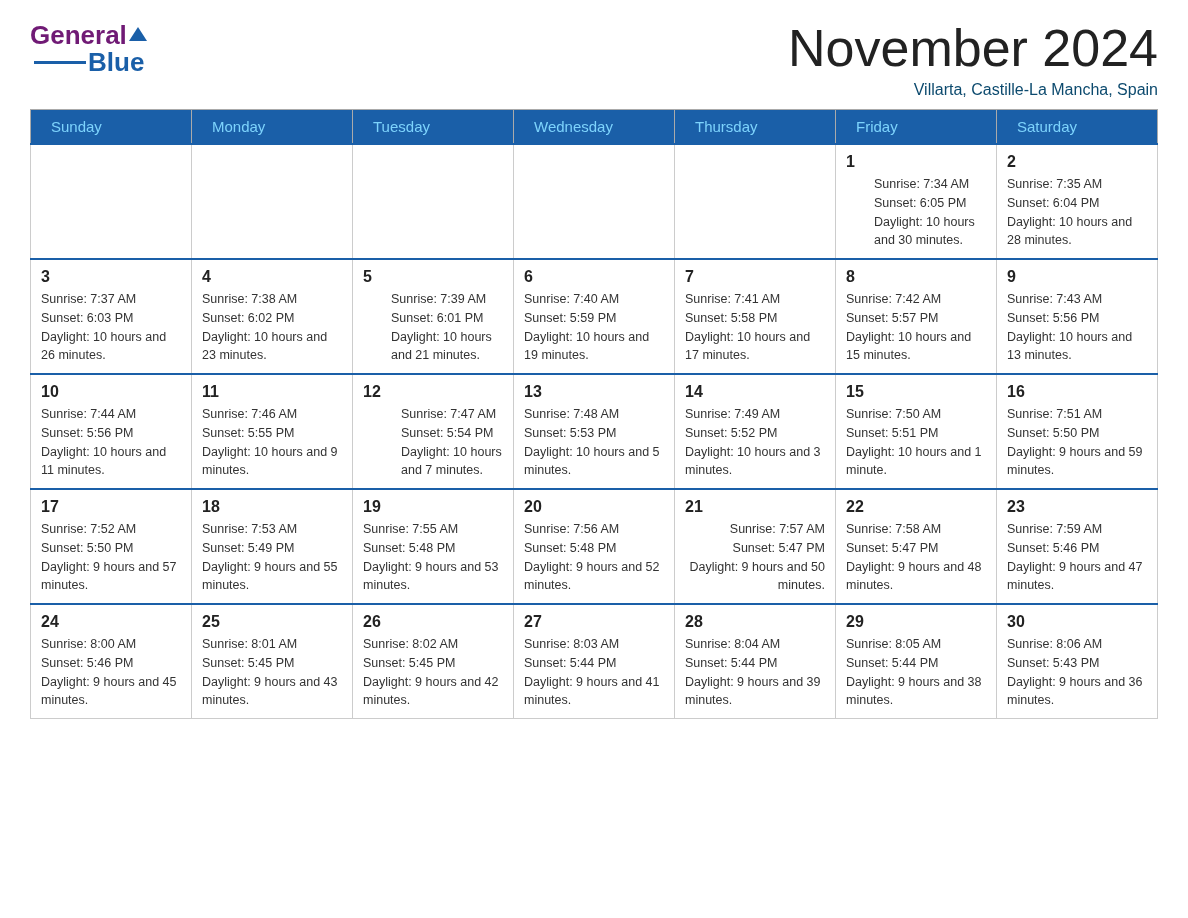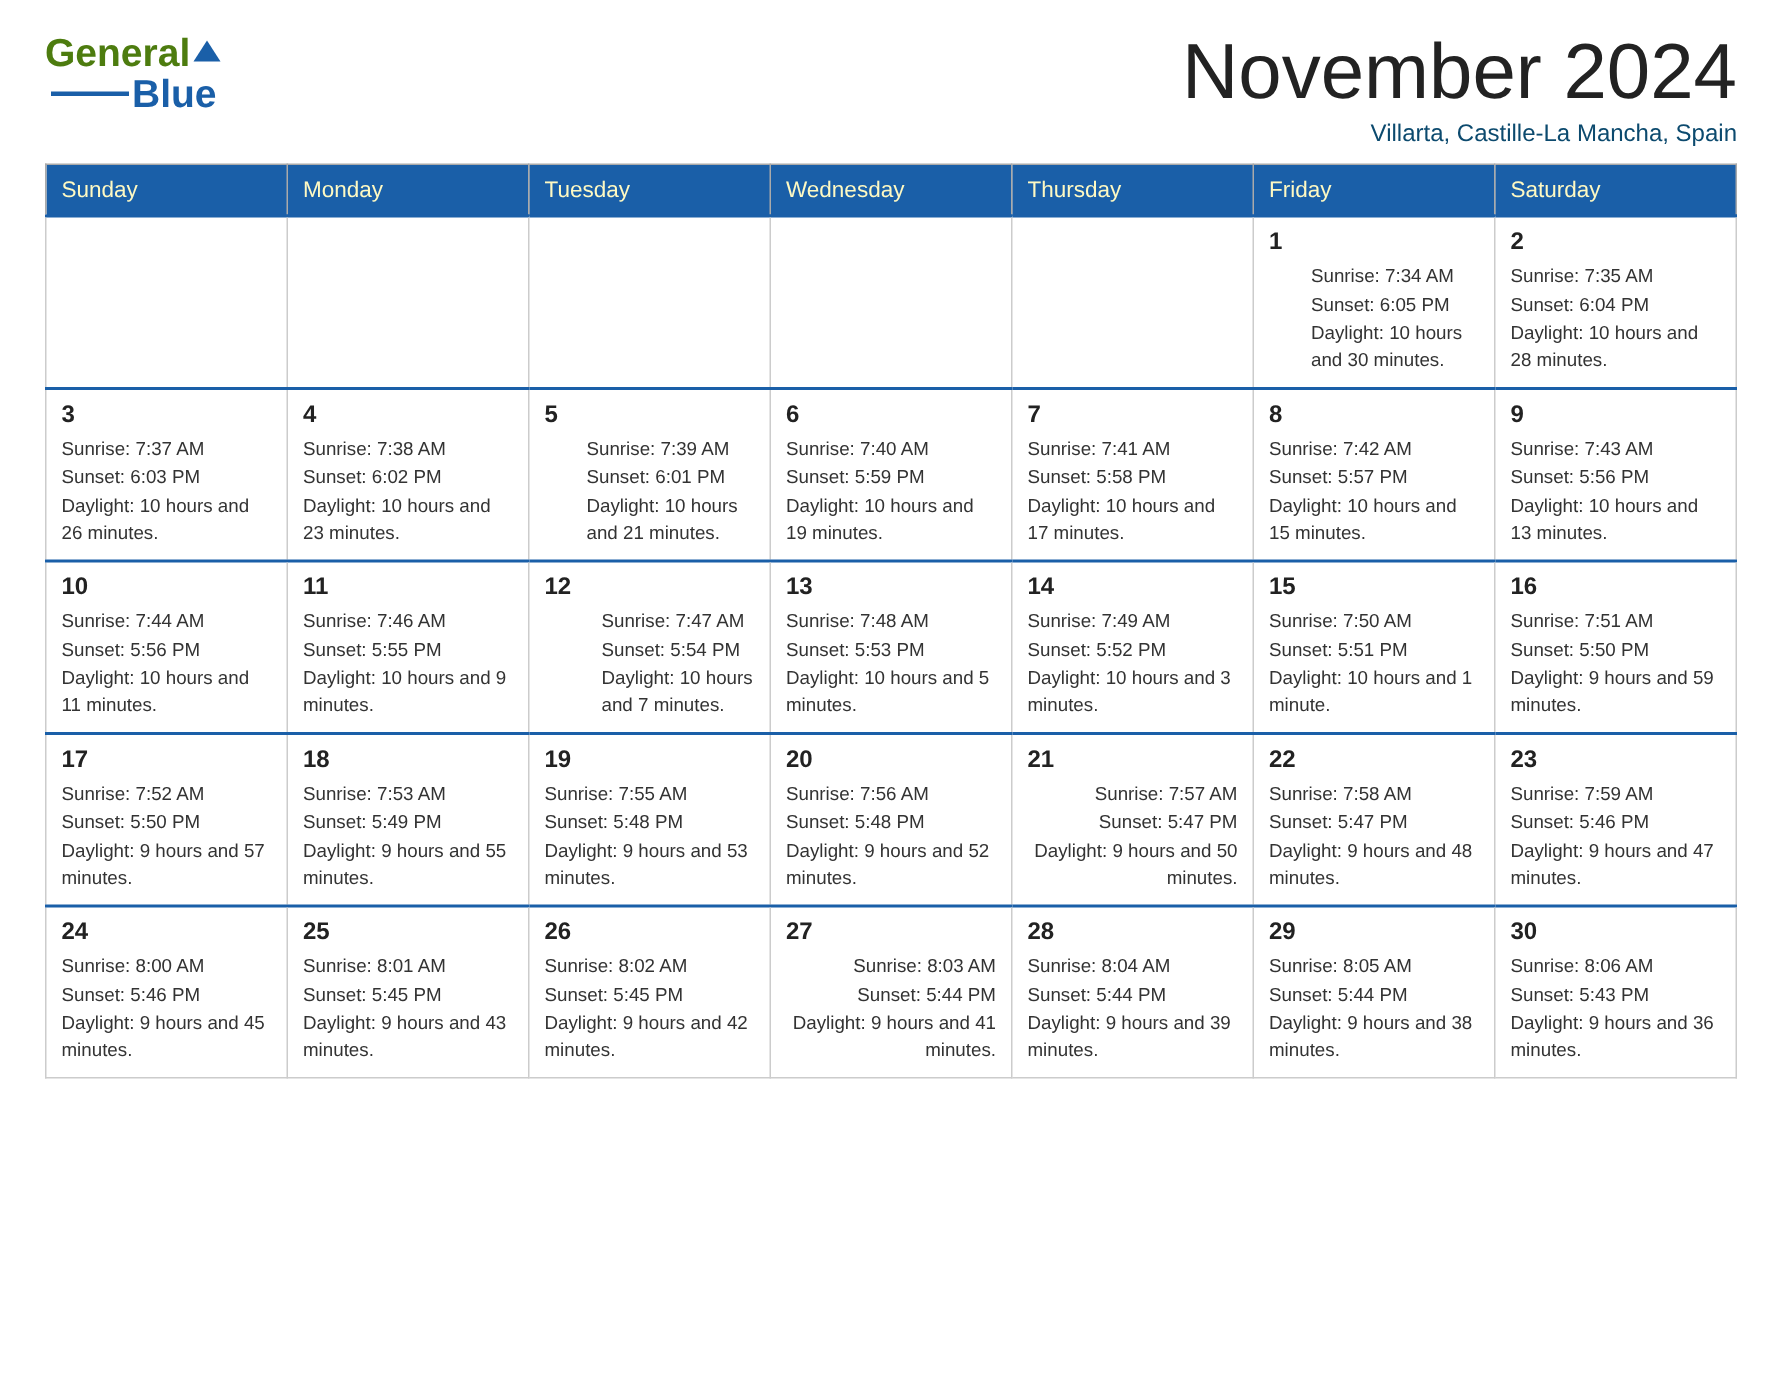--- a/index.html
+++ b/index.html
@@ -35,22 +35,22 @@
       color: #0c4a6e;
       margin-top: 4px;
     }
     .calendar {
       width: 100%;
       border-collapse: collapse;
       border: 1px solid #aaa;
     }
     .calendar th {
       background: #1a5fa8;
-      color: #fef9c3;
-      padding: 8px 10px;
+      color: #7dd3fc;
+      padding: 8px 20px;
       font-size: 15px;
       font-weight: normal;
       text-align: left;
       border: 1px solid #aaa;
     }
     .calendar td {
       vertical-align: top;
       padding: 8px 10px;
       border: 1px solid #ccc;
       width: 14.28%;
@@ -78,21 +78,21 @@
       border-top: 2px solid #1a5fa8;
     }
     .logo-wrapper {
       display: flex;
       align-items: center;
       gap: 0px;
     }
     .logo-general {
       font-size: 26px;
       font-weight: bold;
-      color: #4d7c0f;
+      color: #701a75;
       text-align: center;
     }
     .logo-blue-text {
       font-size: 26px;
       font-weight: bold;
       color: #1a5fa8;
     }
     .logo-svg {
       margin-bottom: 4px;
     }
@@ -297,21 +297,21 @@
 Daylight: 9 hours and 43 minutes.</div>
         </td>
         <td>
           <span class="day-num">26</span>
           <div class="day-info" style="white-space: pre-line;">Sunrise: 8:02 AM
 Sunset: 5:45 PM
 Daylight: 9 hours and 42 minutes.</div>
         </td>
         <td>
           <span class="day-num">27</span>
-          <div class="day-info" style="white-space: pre-line; text-align: right;">Sunrise: 8:03 AM
+          <div class="day-info" style="white-space: pre-line;">Sunrise: 8:03 AM
 Sunset: 5:44 PM
 Daylight: 9 hours and 41 minutes.</div>
         </td>
         <td>
           <span class="day-num">28</span>
           <div class="day-info" style="white-space: pre-line;">Sunrise: 8:04 AM
 Sunset: 5:44 PM
 Daylight: 9 hours and 39 minutes.</div>
         </td>
         <td>

